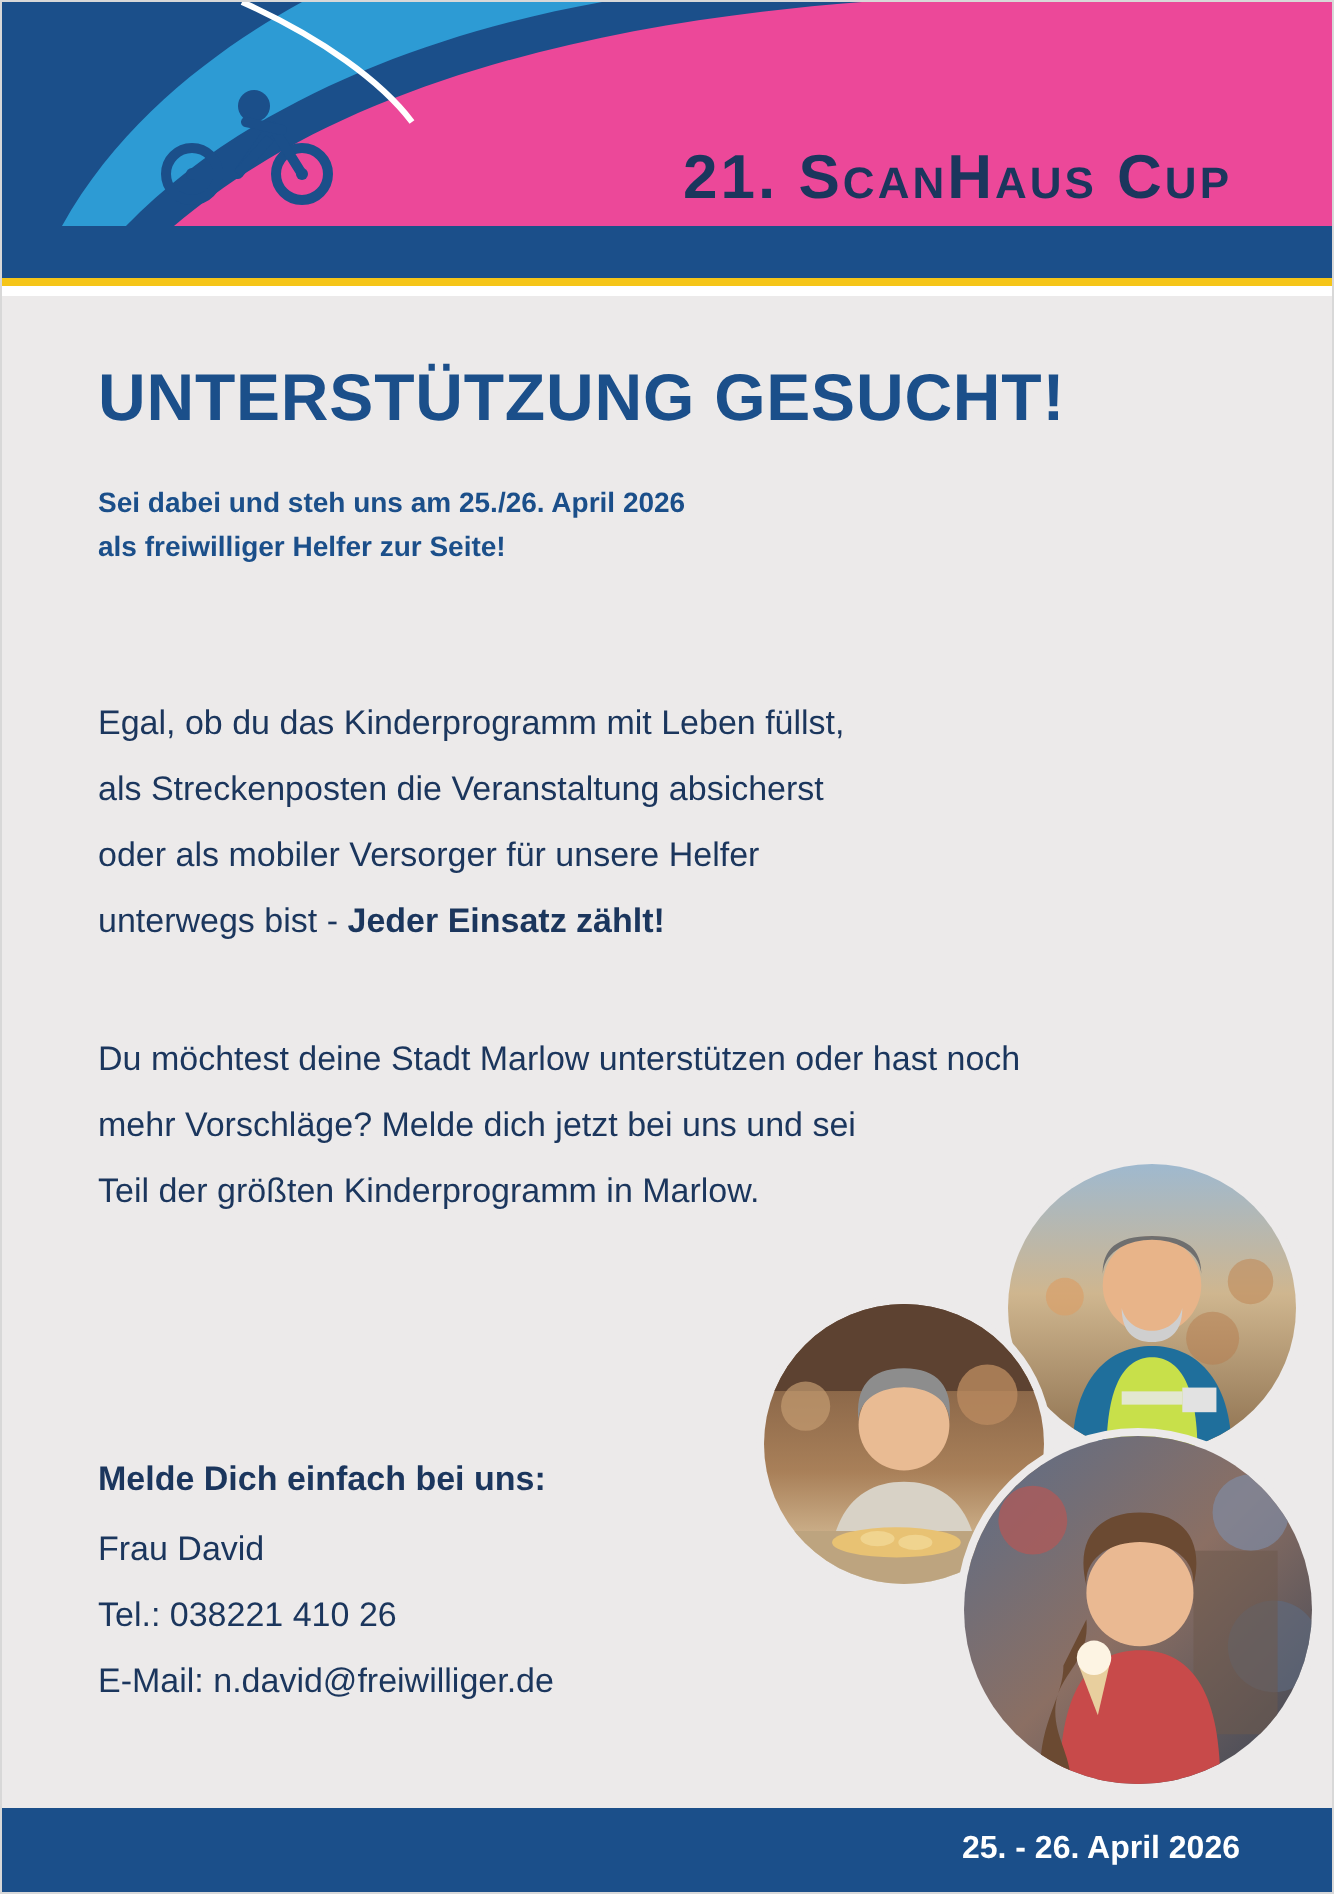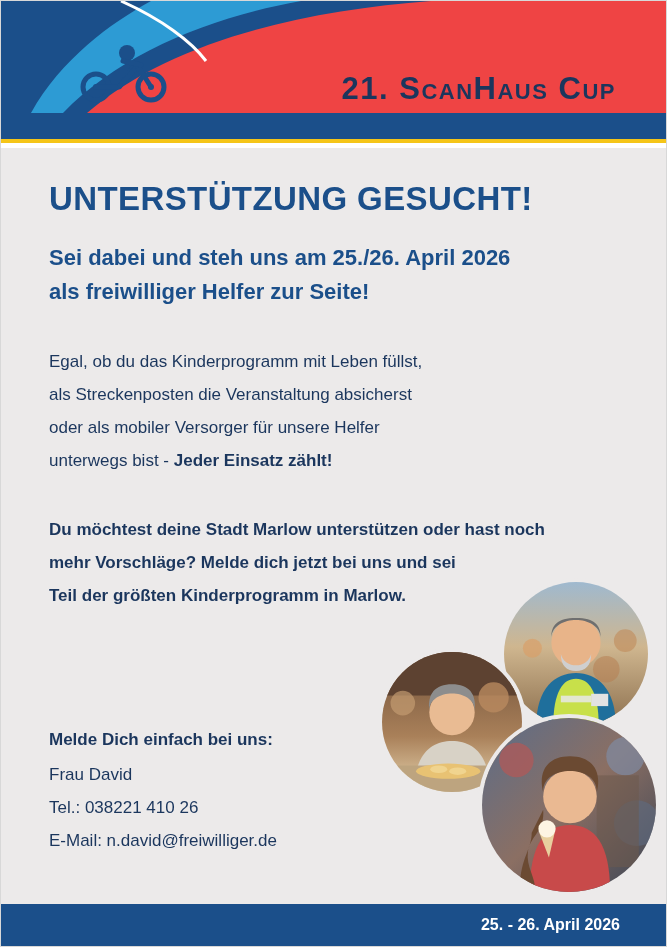--- a/index.html
+++ b/index.html
@@ -19,21 +19,21 @@
     box-sizing: border-box;
     border: 1px solid #d8d8d8;
   }
 
   
   .header {
     position: absolute;
     left: 0; top: 0;
     width: 667px;
     height: 142px;
-    background: #ef4444;
+    background: #ec4899;
     overflow: hidden;
   }
   .header-blue-shape {
     position: absolute;
     left: 0; top: 0;
     width: 430px;
     height: 112px;
   }
   .logo-wrap {
     position: absolute;
@@ -100,21 +100,21 @@
     top: 32px;
     font-size: 33px;
     font-weight: bold;
     color: #1b4f8a;
     letter-spacing: 0.4px;
   }
   .lead {
     position: absolute;
     left: 48px;
     top: 93px;
-    font-size: 22px;
+    font-size: 14px;
     font-weight: bold;
     color: #1b4f8a;
     line-height: 1.55;
     width: 560px;
   }
   .para1 {
     position: absolute;
     left: 48px;
     top: 197px;
     font-size: 17px;
@@ -124,21 +124,20 @@
   }
   .para1 b { font-weight: bold; }
   .para2 {
     position: absolute;
     left: 48px;
     top: 365px;
     font-size: 17px;
     color: #1b365d;
     line-height: 1.95;
     width: 580px;
-    font-weight: bold;
   }
   .contact {
     position: absolute;
     left: 48px;
     top: 575px;
     font-size: 17px;
     color: #1b365d;
     line-height: 1.95;
     width: 430px;
   }

